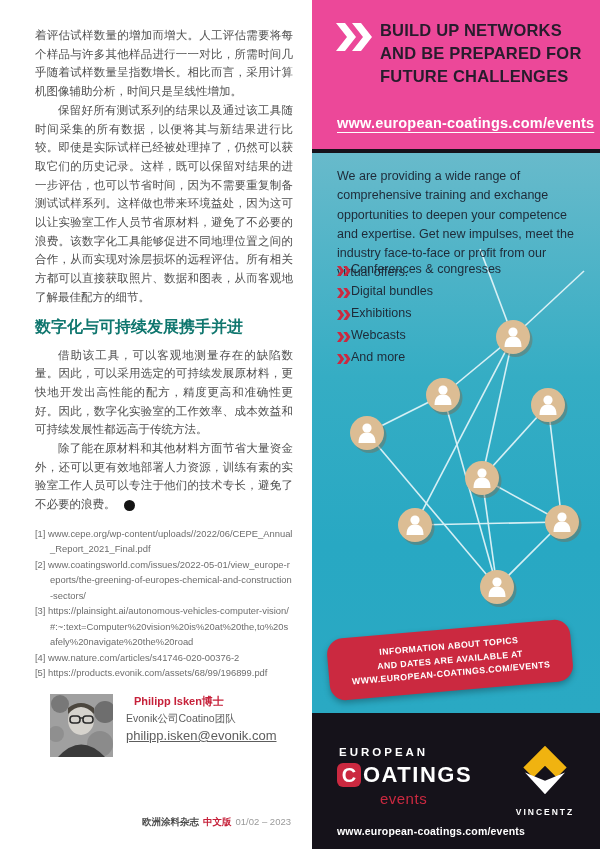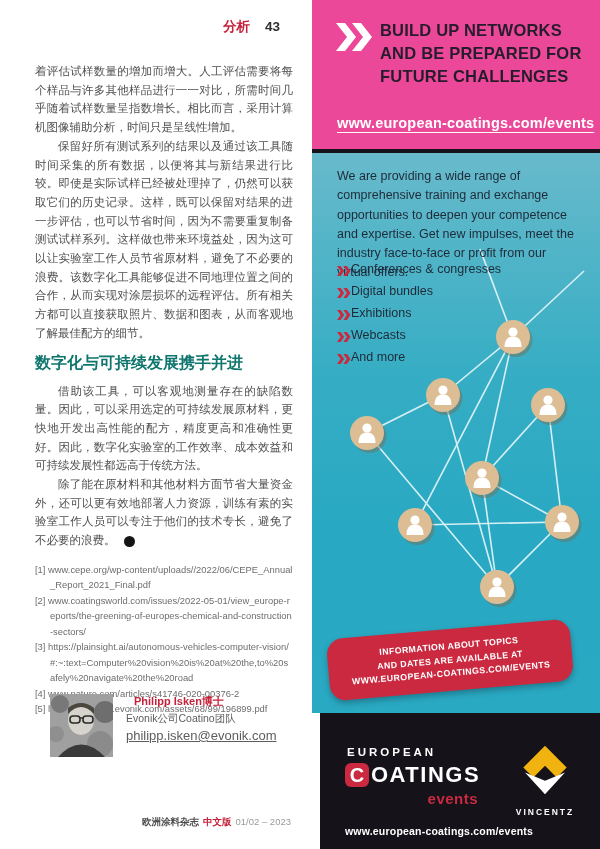--- a/index.html
+++ b/index.html
@@ -38,39 +38,36 @@
   .ad-link{position:absolute;left:25px;top:115px;color:#ffffff;font-size:14.5px;font-weight:bold;
     text-decoration:underline;text-underline-offset:4px;letter-spacing:.2px;}
   .ad-teal{position:relative;height:560px;background:linear-gradient(180deg,#68bacb 0%,#35adc4 40%,#28a8c3 70%,#2aa9c3 100%);overflow:hidden;}
   .network{position:absolute;left:0;top:0;pointer-events:none;}
   .ad-intro{position:absolute;left:25px;top:14px;width:243px;color:#1e2a38;font-size:12.5px;line-height:19.3px;}
   .ad-bullets{position:absolute;left:25px;top:110px;}
   .ad-bullet{display:flex;align-items:flex-end;margin-bottom:9px;color:#1e2a38;font-size:12.5px;height:13px;}
   .banner{position:absolute;left:16px;top:476px;width:236px;transform:rotate(-5deg);background:#cb2940;
     border-radius:16px;padding:11px 4px 10px;box-shadow:0 3px 6px rgba(0,0,0,.28);text-align:center;color:#fff;
     font-weight:bold;font-size:8.8px;line-height:13.5px;letter-spacing:.4px;}
-  .ad-black{position:relative;height:136px;background:#15121a;color:#fff;margin-left:8px;}
+  .ad-black{position:relative;height:136px;background:#15121a;color:#fff;}
   .ec-logo{position:absolute;left:25px;top:33px;}
   .ec-top{font-size:11.5px;font-weight:bold;letter-spacing:3px;margin-left:2px;}
   .ec-main{display:flex;align-items:center;margin-top:4px;}
   .c-badge{width:24px;height:24px;background:#cb2940;border-radius:6px;color:#fff;font-weight:bold;font-size:20px;
     text-align:center;line-height:24px;flex:0 0 24px;}
   .ec-rest{font-size:22px;font-weight:bold;letter-spacing:1.5px;margin-left:2px;}
-  .ec-sub{text-align:right;color:#cb2940;font-weight:bold;font-size:15px;margin-top:2px;padding-right:2px;letter-spacing:.5px;}
+  .ec-sub{text-align:center;color:#cb2940;font-weight:normal;font-size:15px;margin-top:2px;padding-right:2px;letter-spacing:.5px;}
   .vincentz{position:absolute;right:22px;top:28px;width:66px;text-align:center;}
   .vincentz-label{font-size:8.5px;font-weight:bold;letter-spacing:2px;margin-top:4px;}
   .ad-footer-link{position:absolute;left:25px;bottom:12px;font-size:10.5px;font-weight:bold;color:#fff;letter-spacing:.2px;}
 </style>
 </head>
 <body>
 
 <div class="article">
-  <div class="page-head">
-    <span class="section-label">分析</span><span class="page-num">43</span>
-  </div>
 
   <div class="body-text">
     <p class="first">着评估试样数量的增加而增大。人工评估需要将每个样品与许多其他样品进行一一对比，所需时间几乎随着试样数量呈指数增长。相比而言，采用计算机图像辅助分析，时间只是呈线性增加。</p>
     <p>保留好所有测试系列的结果以及通过该工具随时间采集的所有数据，以便将其与新结果进行比较。即使是实际试样已经被处理掉了，仍然可以获取它们的历史记录。这样，既可以保留对结果的进一步评估，也可以节省时间，因为不需要重复制备测试试样系列。这样做也带来环境益处，因为这可以让实验室工作人员节省原材料，避免了不必要的浪费。该数字化工具能够促进不同地理位置之间的合作，从而实现对涂层损坏的远程评估。所有相关方都可以直接获取照片、数据和图表，从而客观地了解最佳配方的细节。</p>
     <div class="subheading">数字化与可持续发展携手并进</div>
     <p>借助该工具，可以客观地测量存在的缺陷数量。因此，可以采用选定的可持续发展原材料，更快地开发出高性能的配方，精度更高和准确性更好。因此，数字化实验室的工作效率、成本效益和可持续发展性都远高于传统方法。</p>
     <p><span>除了能在原材料和其他材料方面节省大量资金外，还可以更有效地部署人力资源，训练有素的实验室工作人员可以专注于他们的技术专长，避免了不必要的浪费。</span><span class="endmark">◄</span></p>
 
     <div class="refs">
       <div class="ref">[1] www.cepe.org/wp-content/uploads//2022/06/CEPE_Annual_Report_2021_Final.pdf</div>

